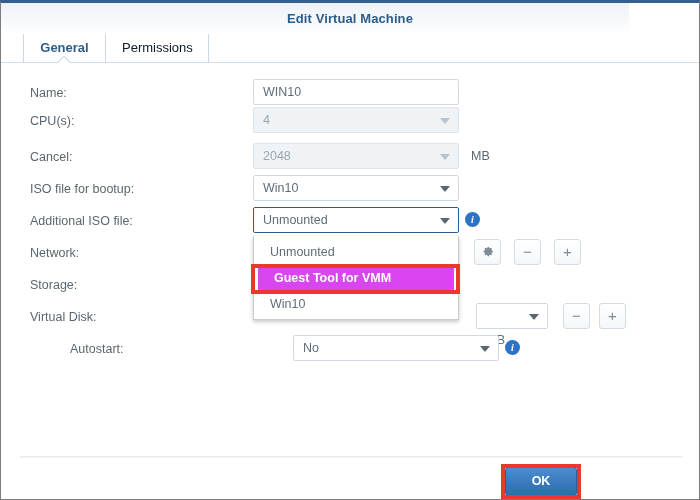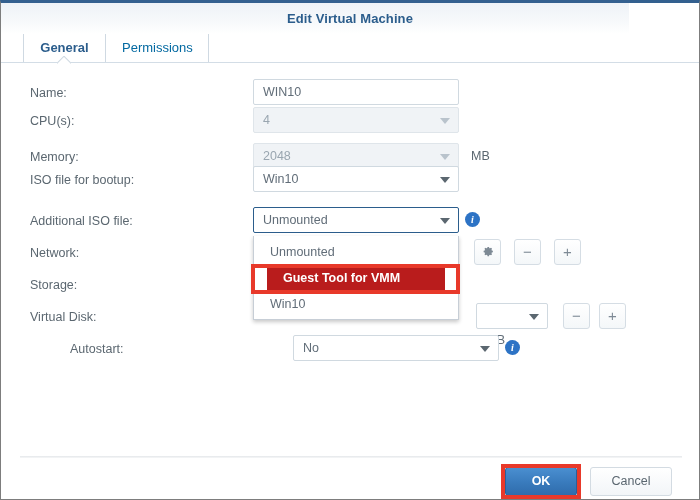--- a/index.html
+++ b/index.html
@@ -59,21 +59,21 @@
     width: 698px;
     height: 1px;
     background: #d3dde6;
   }
   .tab {
     position: absolute;
     top: 0;
     height: 28px;
     line-height: 28px;
     font-size: 13px;
-    color: #0369a1;
+    color: #0f172a;
     padding: 0 16px;
     box-sizing: border-box;
     border-left: 1px solid #cfd9e2;
     border-right: 1px solid #cfd9e2;
     cursor: pointer;
     white-space: nowrap;
   }
   .tab.general { left: 22px; width: 82px; color: #2b5d8c; font-weight: bold; text-align: center; border-right: none;}
   .tab.permissions { left: 104px; width: 104px; text-align: center; }
   .tab-pointer {
@@ -241,24 +241,24 @@
     height: 26px;
     line-height: 26px;
     padding-left: 16px;
     font-size: 12.5px;
     color: #616d78;
     box-sizing: border-box;
     cursor: pointer;
     white-space: nowrap;
   }
   .dd-item.selected {
-    background: #b91c1c;
+    background: #d946ef;
     color: #ffffff;
     font-weight: bold;
-    margin: 0 13px;
+    margin: 0 4px;
   }
   .dd-spacer { height: 3px; }
 
   
   .redbox {
     position: absolute;
     border: 4px solid #e8392a;
     box-sizing: border-box;
     pointer-events: none;
     z-index: 60;
@@ -330,29 +330,29 @@
 
     <div class="row" style="top:42px;padding-left:40px;">
       <div class="lbl">CPU(s):</div>
       <div class="field disabled">
         <span class="val">4</span>
         <span class="caret light"></span>
       </div>
     </div>
 
     <div class="row" style="top:78px;">
-      <div class="lbl">Memory:</div>
+      <div class="lbl">Cancel:</div>
       <div class="field disabled">
         <span class="val">2048</span>
         <span class="caret light"></span>
       </div>
       <div class="unit">MB</div>
     </div>
 
-    <div class="row" style="top:101px;">
+    <div class="row" style="top:110px;">
       <div class="lbl">ISO file for bootup:</div>
       <div class="field">
         <span class="val">Win10</span>
         <span class="caret"></span>
       </div>
     </div>
 
     <div class="row" style="top:142px;">
       <div class="lbl">Additional ISO file:</div>
       <div class="field focused">
@@ -410,17 +410,16 @@
     <div class="dd-spacer"></div>
     <div class="dd-item">Unmounted</div>
     <div class="dd-item selected">Guest Tool for VMM</div>
     <div class="dd-item">Win10</div>
   </div>
 
   <div class="redbox" style="left:250px; top:261px; width:209px; height:30px;"></div>
 
   <div class="footsep"></div>
   <div class="btn ok">OK</div>
-  <div class="btn cancel">Cancel</div>
 
   <div class="redbox" style="left:500px; top:461px; width:80px; height:35px;"></div>
 
 </div>
 
 </body></html>

